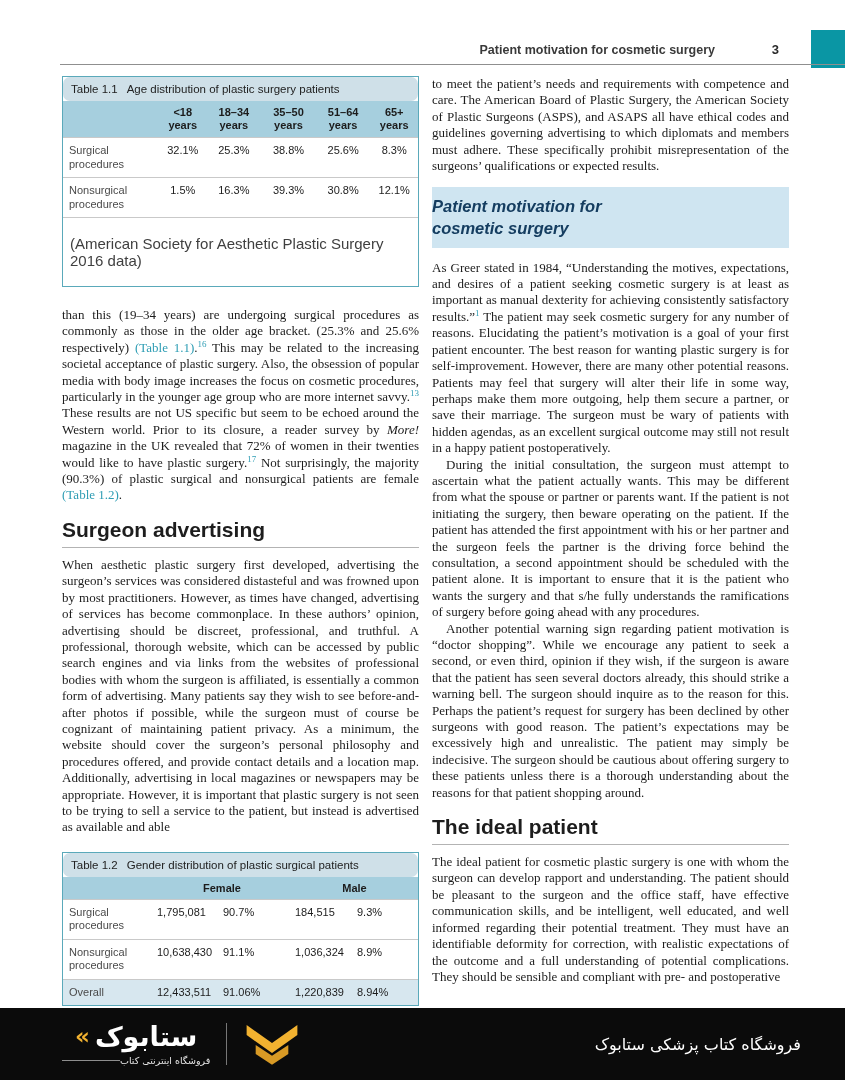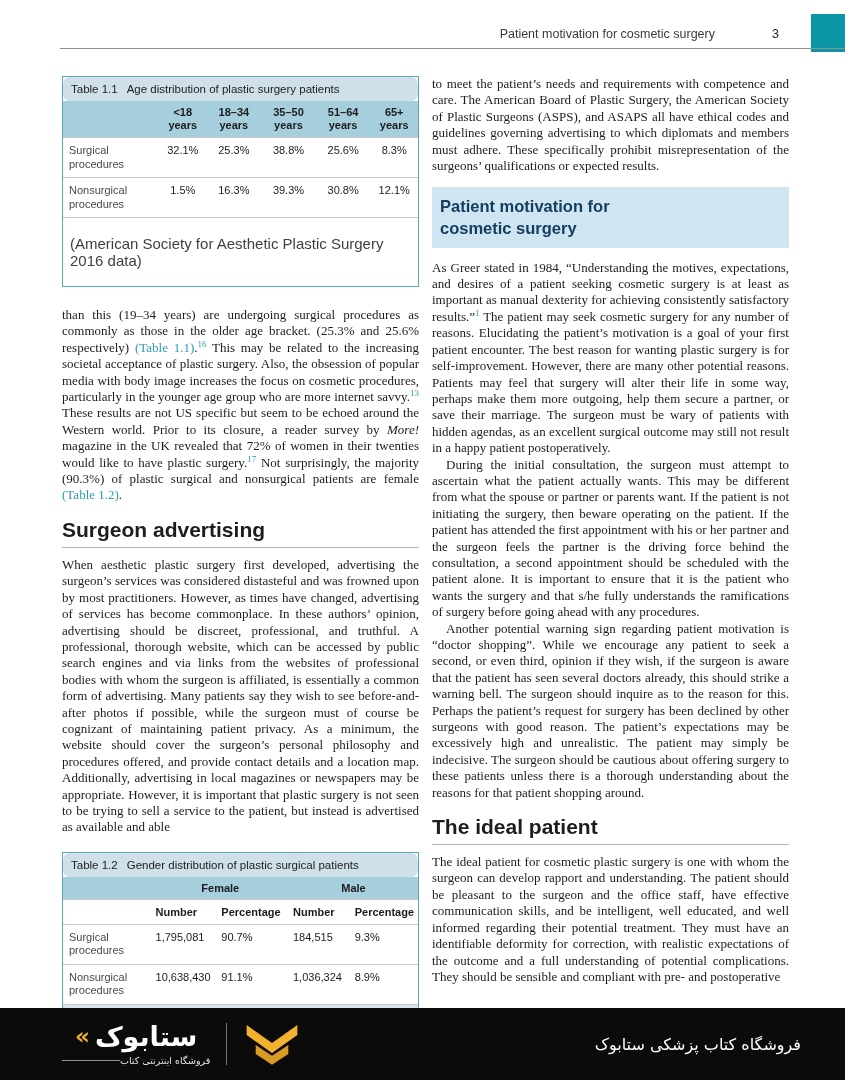--- a/index.html
+++ b/index.html
@@ -1,21 +1,21 @@
 <!DOCTYPE html>
 <html style="--accent-teal: #0a96a4; --table-border: #5aa9ba; --table-title-bg: #cfe0e8; --table-header-bg: #a6cfde; --section-box-bg: #cfe5f1; --section-heading-text: #153d60; --link: #2e9db4; --footer-bg: #0b0b0b; --footer-yellow: #f2b230;"><head>
 <meta charset="utf-8">
 <style>
   * { margin:0; padding:0; box-sizing:border-box; }
   html, body { width:845px; height:1080px; }
   body { background:#ffffff; font-family:"Liberation Serif", serif; color:#1c1c1c; }
   .page { position:relative; width:845px; height:1080px; overflow:hidden; background:#fff; }
 
   
-  .running-head { position:absolute; top:0; left:60px; right:0; height:50px; }
+  .running-head { position:absolute; top:16px; left:60px; right:0; height:50px;font-weight:bold; }
   .rh-rule  { position:absolute; left:0; right:0; top:48px; height:1px; background:#8f8f8f; }
   .rh-title { position:absolute; top:27px; right:130px; font-family:"Liberation Sans", sans-serif; font-size:12.5px; color:#3a3a3a; white-space:nowrap; }
   .rh-num   { position:absolute; top:26px; right:66px; font-family:"Liberation Sans", sans-serif; font-size:13px; color:#2a2a2a; }
   .rh-block { position:absolute; top:14px; right:0; width:34px; height:38px; background:var(--accent-teal,#0a96a4); }
 
   
   .col { position:absolute; top:70px; width:357px; }
   .col-left  { left:62px;  }
   .col-right { left:432px; }
 
@@ -42,21 +42,21 @@
   .t2 th.group { background:var(--table-header-bg,#a6cfde); font-weight:bold; text-align:center; padding:5px 2px; }
   .t2 th.sub { font-weight:bold; text-align:left; padding:6px 4px; border-top:1px solid #c9c9c9; }
   .t2 td { padding:6px 4px; text-align:left; border-top:1px solid #c9c9c9; line-height:13.5px; }
   .t2 .row-shaded td { background:#d7e7ef; }
   .tbl-t2 { margin-top:16px; }
   .tbl-t1 { margin-top:6px; margin-bottom:20px; }
 
   
   .section-box { background:var(--section-box-bg,#cfe5f1); color:var(--section-heading-text,#153d60);
                  font-family:"Liberation Sans", sans-serif; font-weight:bold; font-size:16.5px; line-height:1.28;
-                 padding:9px 8px; margin:13px 0 12px; }
+                 padding:9px 0; margin:13px 0 12px;font-style:italic; }
 
   .body + .body { margin-top:0; }
   .col-right .body.first { margin-top:6px; }
 
   
   .site-footer { position:absolute; left:0; right:0; bottom:0; height:72px; background:var(--footer-bg,#0b0b0b);
                  display:flex; align-items:center; justify-content:space-between; padding:0 44px 0 62px; z-index:5; }
   .f-logo { display:flex; align-items:center; gap:16px; }
   .f-word { display:flex; flex-direction:column; align-items:center; }
   .f-brand { font-family:"DejaVu Sans", sans-serif; font-weight:bold; font-size:27px; color:#ffffff;
@@ -148,27 +148,20 @@
             <col style="width:72px">
             <col style="width:62px">
             <col>
           </colgroup>
         <thead>
           <tr>
             <th class="group"></th>
             <th class="group" colspan="2">Female</th>
             <th class="group" colspan="2">Male</th>
           </tr>
-          <tr>
-            <th class="sub"></th>
-            <th class="sub">Number</th>
-            <th class="sub">Percentage</th>
-            <th class="sub">Number</th>
-            <th class="sub">Percentage</th>
-          </tr>
         </thead>
         <tbody>
           <tr>
             <td class="rowlabel">Surgical procedures</td>
             <td>1,795,081</td>
             <td>90.7%</td>
             <td>184,515</td>
             <td>9.3%</td>
           </tr>
           <tr>

